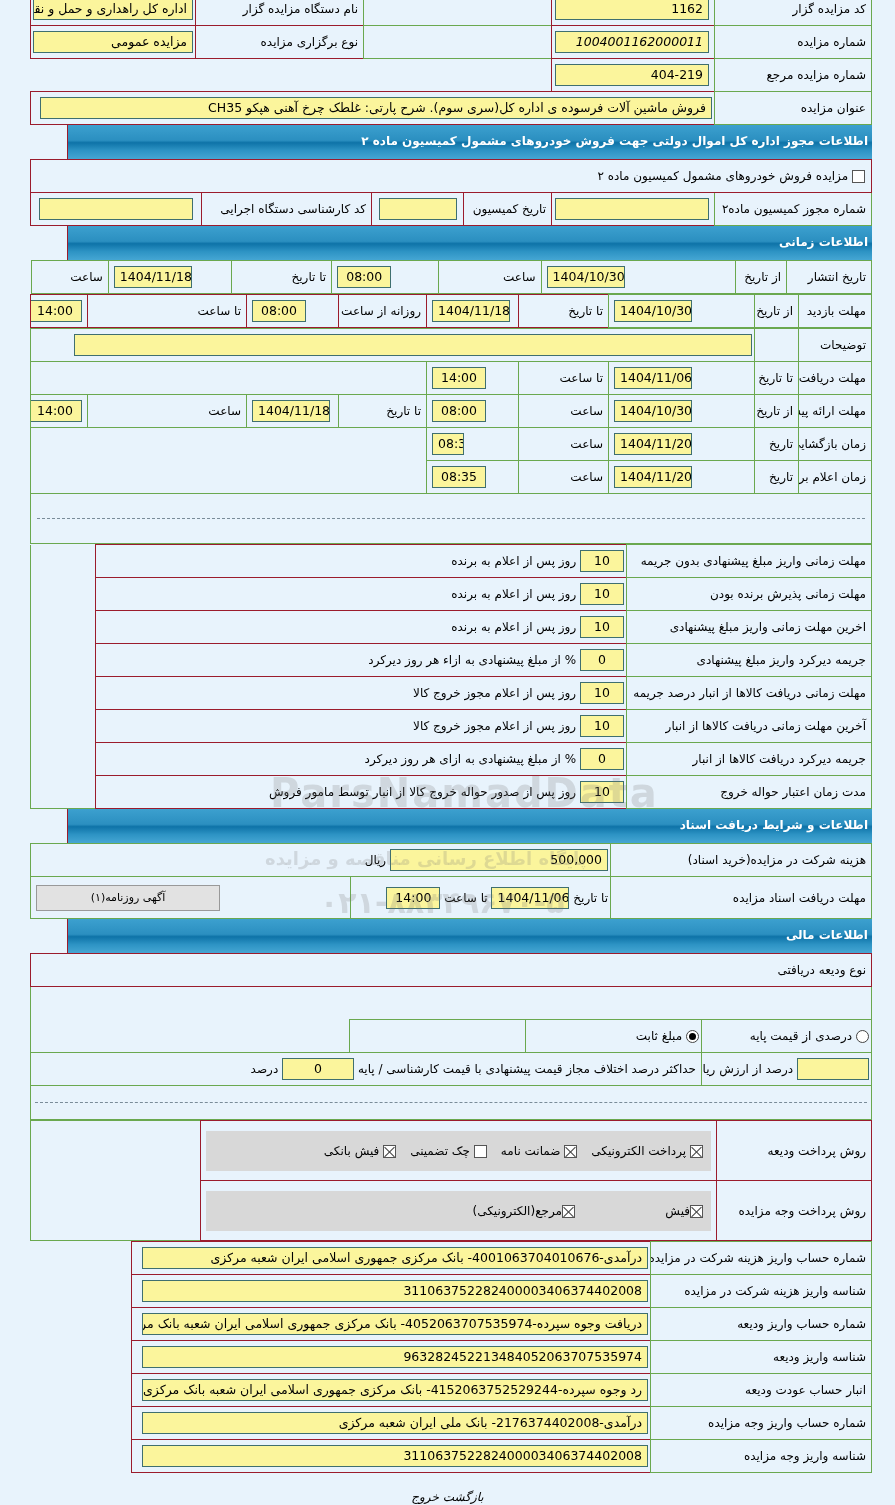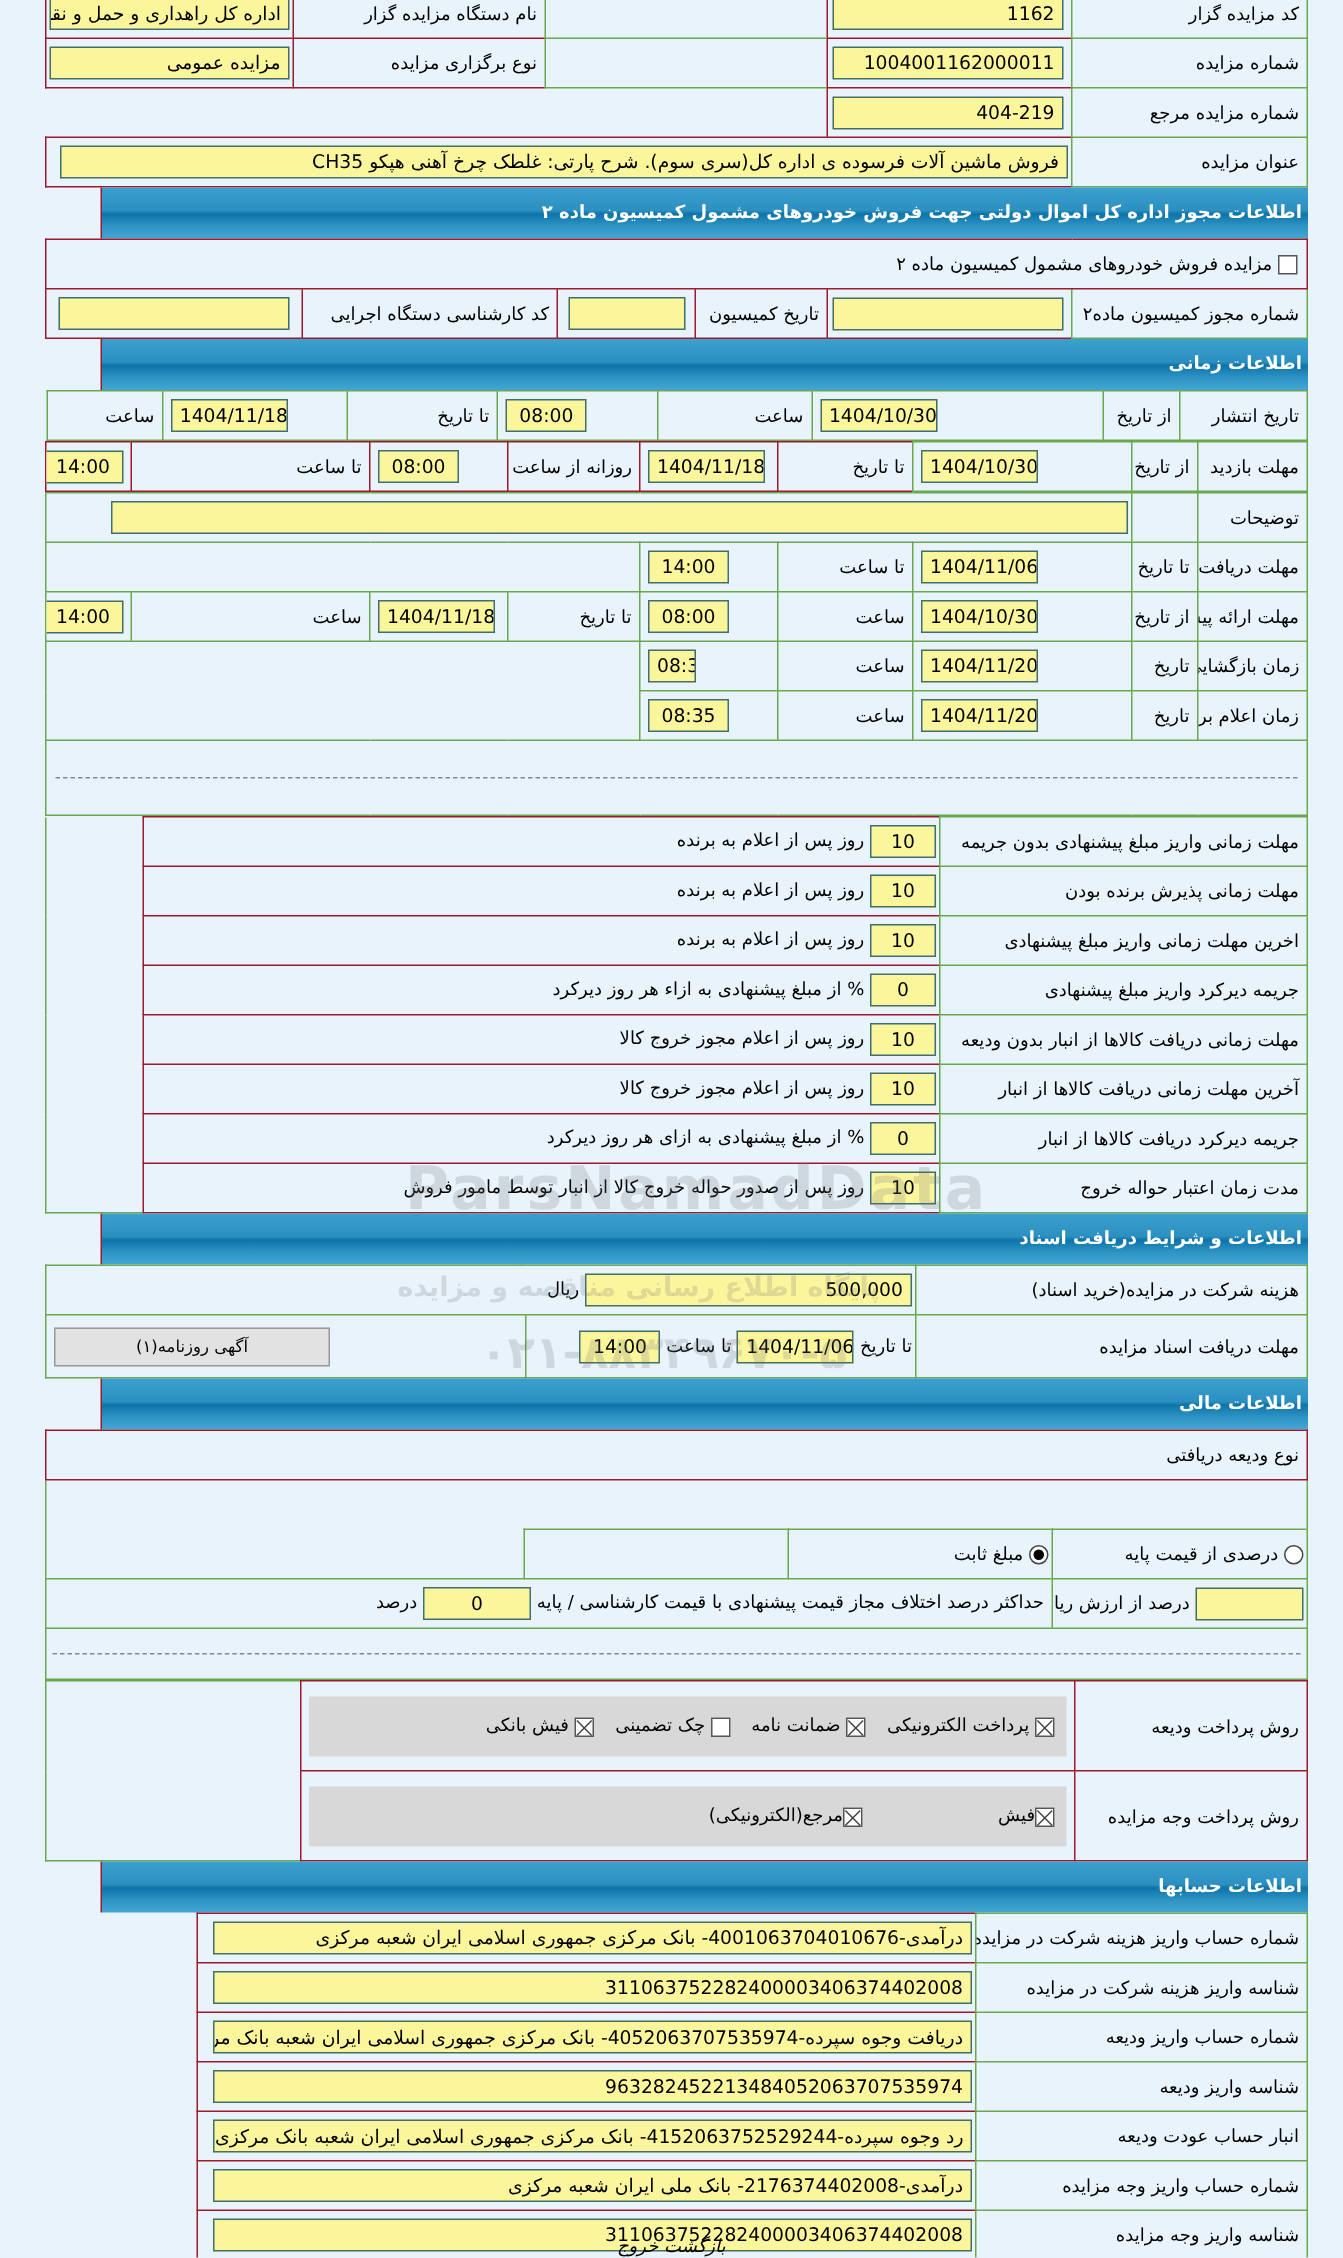--- a/index.html
+++ b/index.html
@@ -58,21 +58,21 @@
     <tbody>
         <tr style="height:34px;">
       <td>کد مزایده گزار</td>
       <td class="red" style="text-align:left;"><span class="box" style="width:154px;">1162</span></td>
       <td></td>
       <td class="red">نام دستگاه مزایده گزار</td>
       <td class="red" style="padding-right:2px;"><span class="box rtl" style="width:160px;">اداره کل راهداری و حمل و نقل</span></td>
     </tr>
     <tr>
       <td>شماره مزایده</td>
-      <td class="red" style="text-align:left;"><span class="box" style="width:154px;">1004001162000011</span></td>
+      <td class="red" style="text-align:left;font-style:italic;"><span class="box" style="width:154px;">1004001162000011</span></td>
       <td></td>
       <td class="red">نوع برگزاری مزایده</td>
       <td class="red" style="padding-right:2px;"><span class="box rtl" style="width:160px;">مزایده عمومی</span></td>
     </tr>
     <tr>
       <td>شماره مزایده مرجع</td>
       <td class="red" style="text-align:left;"><span class="box" style="width:154px;">404-219</span></td>
       <td colspan="3" style="border:none;"></td>
     </tr>
     <tr>
@@ -246,21 +246,21 @@
       <td>اخرین مهلت زمانی واریز مبلغ پیشنهادی</td>
       <td class="red" style="padding-right:2px;"><span class="box c" style="width:44px;">10</span> <span>روز پس از اعلام به برنده</span></td>
       <td style="border-top:none;border-bottom:none;"></td>
     </tr>
     <tr>
       <td>جریمه دیرکرد واریز مبلغ پیشنهادی</td>
       <td class="red" style="padding-right:2px;"><span class="box c" style="width:44px;">0</span> <span>% از مبلغ پیشنهادی به ازاء هر روز دیرکرد</span></td>
       <td style="border-top:none;border-bottom:none;"></td>
     </tr>
     <tr>
-      <td>مهلت زمانی دریافت کالاها از انبار بدون ودیعه</td>
+      <td>مهلت زمانی دریافت کالاها از انبار درصد جریمه</td>
       <td class="red" style="padding-right:2px;"><span class="box c" style="width:44px;">10</span> <span>روز پس از اعلام مجوز خروج کالا</span></td>
       <td style="border-top:none;border-bottom:none;"></td>
     </tr>
     <tr>
       <td>آخرین مهلت زمانی دریافت کالاها از انبار</td>
       <td class="red" style="padding-right:2px;"><span class="box c" style="width:44px;">10</span> <span>روز پس از اعلام مجوز خروج کالا</span></td>
       <td style="border-top:none;border-bottom:none;"></td>
     </tr>
     <tr>
       <td>جریمه دیرکرد دریافت کالاها از انبار</td>
@@ -361,21 +361,20 @@
         <div class="graybox" style="gap:0;">
           <span style="width:128px;"><span class="chk x"></span><span>فیش</span></span>
           <span><span class="chk x"></span><span>مرجع(الکترونیکی)</span></span>
         </div>
       </td>
       <td style="border-top:none;"></td>
     </tr>
   </tbody>
     </table>
 
-  <div class="hdr">اطلاعات حسابها</div>
   <table>
     <colgroup>
         <col style="width:221px">
         <col style="width:519px">
         <col style="width:101px">
       </colgroup>
     <tbody>
         <tr>
       <td>شماره حساب واریز هزینه شرکت در مزایده</td>
       <td class="red" style="padding-right:2px;"><span class="box rtl" style="width:506px;">درآمدی-4001063704010676- بانک مرکزی جمهوری اسلامی ایران شعبه مرکزی</span></td>

